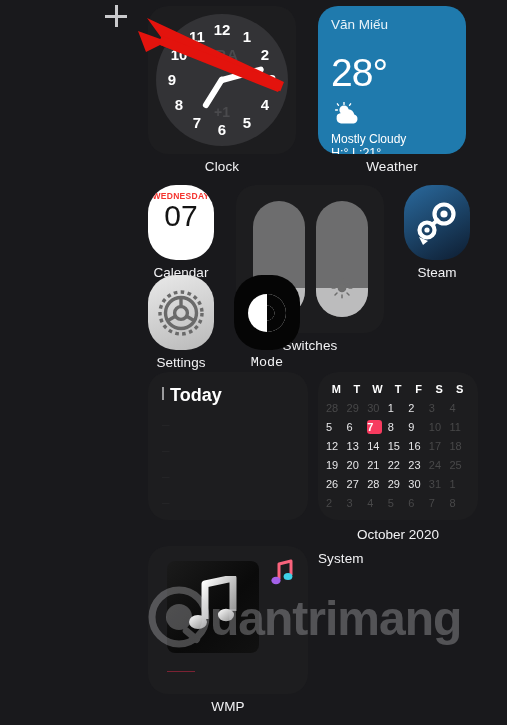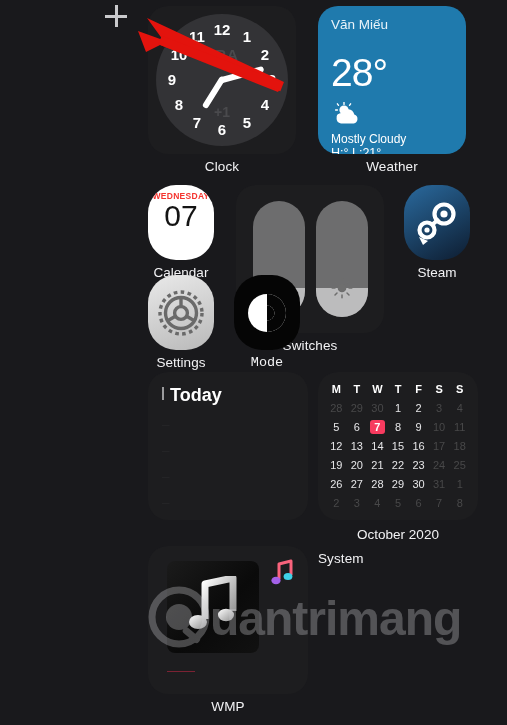--- a/index.html
+++ b/index.html
@@ -130,21 +130,21 @@
   .rem-card { width:160px; height:148px; padding:13px 14px; }
   .rem-title { color:#ffffff; font-size:18px; font-weight:bold; position:relative; padding-left:8px; }
   .rem-title::before { content:""; position:absolute; left:0; top:2px; width:2px; height:13px; background:#9b9b9d; }
   .rem-task { color:#5d5d60; font-size:13.5px; margin-top:9px; }
   .rem-dash { color:#262629; font-size:13.5px; margin-top:11px; }
 
   
   .month-card { width:160px; height:148px; padding:11px 8px; }
   .m-grid { display:grid; grid-template-columns:repeat(7,1fr); row-gap:5px; }
   .m-h { color:#ffffff; font-size:11px; font-weight:bold; text-align:center; }
-  .m-d { color:#e6e6e8; font-size:11px; text-align:center; line-height:14px; }
+  .m-d { color:#e6e6e8; font-size:11px; text-align:left; line-height:14px; }
   .m-d.dim { color:#484849; }
   .m-d.sel { color:#ffffff; font-weight:bold; }
   .m-d.sel span {
     display:inline-block; width:15px; height:14px; line-height:14px;
     background:#f73b5f; border-radius:3px;
   }
   .month-cap { color:#f2f2f4; font-size:13.5px; }
 
   
   .wmp-card { width:160px; height:148px; position:relative; }

